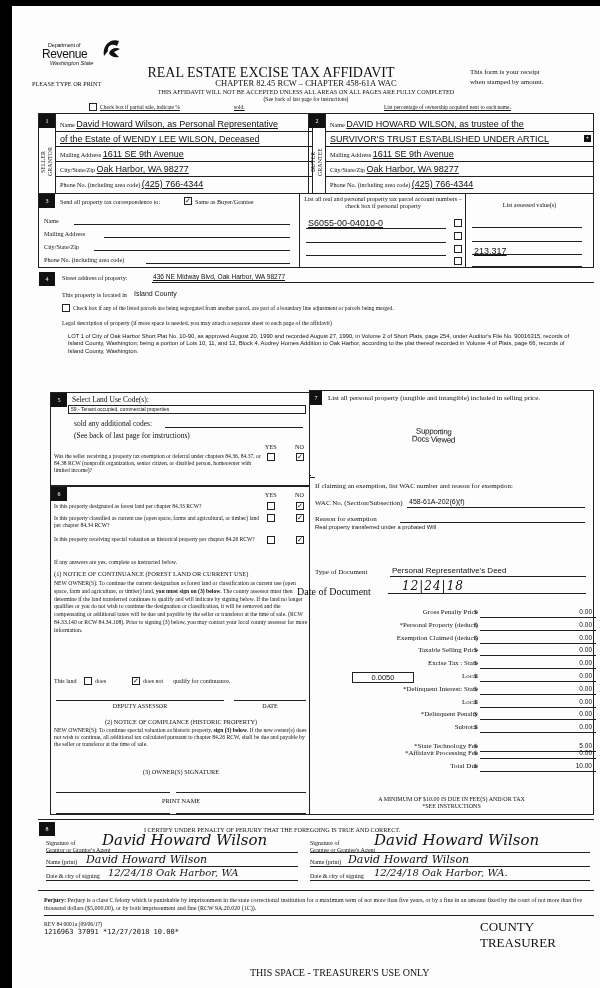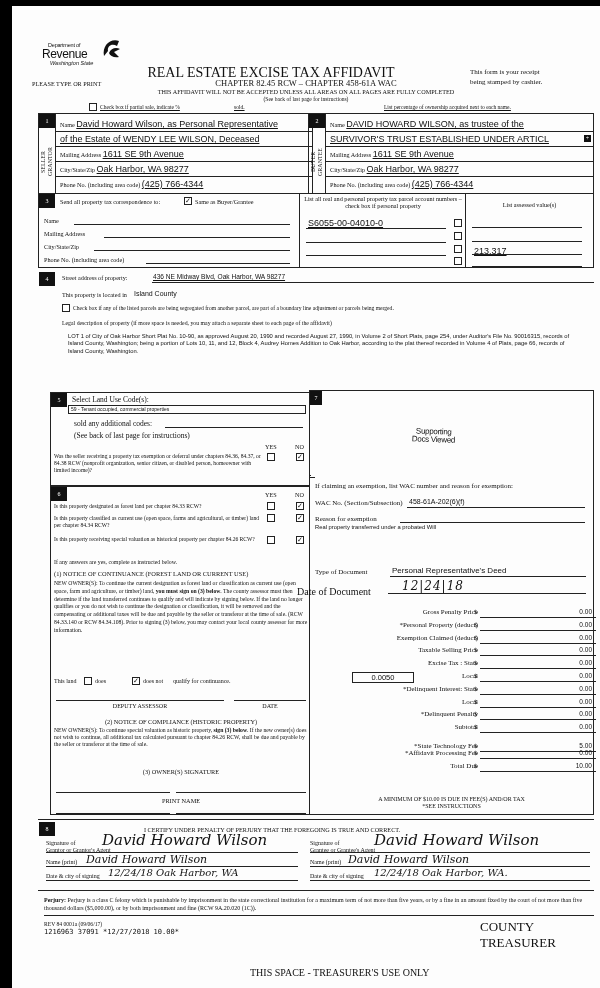--- a/index.html
+++ b/index.html
@@ -37,21 +37,21 @@
     <svg class="abs" style="left:58px;top:-2px;" width="22" height="22" viewBox="0 0 22 22">
       <path d="M4 18 C2 8, 10 0, 19 3 L17 8 C12 5, 7 8, 8 13 Z" fill="#111"></path>
       <path d="M9 15 C11 10, 16 9, 20 11 L14 14 L19 19 C14 20, 10 18, 9 15 Z" fill="#111"></path>
     </svg>
   </div>
 
   <div class="abs b" style="left:0;width:518px;top:59px;text-align:center;font-size:14px;">REAL ESTATE EXCISE TAX AFFIDAVIT</div>
   <div class="abs" style="left:0;width:588px;top:72px;text-align:center;font-size:8.5px;">CHAPTER 82.45 RCW – CHAPTER 458-61A WAC</div>
   <div class="abs f6" style="left:20px;top:74px;">PLEASE TYPE OR PRINT</div>
   <div class="abs f7" style="left:458px;top:62px;">This form is your receipt</div>
-  <div class="abs f7" style="left:458px;top:72px;">being stamped by cashier.</div>
+  <div class="abs f7" style="left:458px;top:72px;">when stamped by amount.</div>
   <div class="abs b f6" style="left:0;width:588px;top:82px;text-align:center;">THIS AFFIDAVIT WILL NOT BE ACCEPTED UNLESS ALL AREAS ON ALL PAGES ARE FULLY COMPLETED</div>
   <div class="abs f5" style="left:0;width:588px;top:90px;text-align:center;">(See back of last page for instructions)</div>
 
   <div class="cb" style="left:77px;top:97px;"></div>
   <div class="abs b f5 u" style="left:88px;top:98px;">Check box if partial sale, indicate %</div>
   <div class="abs b f5 u" style="left:222px;top:98px;">sold.</div>
   <div class="abs b f5 u" style="left:372px;top:98px;">List percentage of ownership acquired next to each name.</div>
 
   <div class="box" style="left:26px;top:107px;width:275px;height:81px;"></div>
   <div class="box" style="left:296px;top:107px;width:286px;height:81px;"></div>
@@ -216,20 +216,21 @@
   <div class="abs b" style="left:42px;top:762px;width:254px;text-align:center;font-size:6.3px;">(3) OWNER(S) SIGNATURE</div>
   <div class="hline" style="left:44px;top:786px;width:114px;"></div>
   <div class="hline" style="left:164px;top:786px;width:130px;"></div>
   <div class="abs b" style="left:42px;top:791px;width:254px;text-align:center;font-size:6.3px;">PRINT NAME</div>
   <div class="hline" style="left:44px;top:807px;width:114px;"></div>
   <div class="hline" style="left:164px;top:807px;width:130px;"></div>
 
   <div class="box" style="left:297px;top:384px;width:285px;height:425px;"></div>
   <div class="hline" style="left:297px;top:469px;width:2px;"></div>
   <div class="badge" style="left:298px;top:385px;width:12px;">7</div>
+  <div class="abs" style="left:316px;top:387px;width:262px;font-size:7px;line-height:10px;">List all personal property (tangible and intangible) included in selling price.</div>
   <div class="abs sans" style="left:400px;top:422px;text-align:center;line-height:8px;font-size:8px;transform:rotate(2deg);letter-spacing:-0.3px;">
     <div>Supporting</div>
     <div>Docs Viewed</div>
   </div>
   <div class="hline" style="left:297px;top:471px;width:6px;"></div>
   <div class="abs" style="left:303px;top:476px;font-size:7px;white-space:nowrap;">If claiming an exemption, list WAC number and reason for exemption:</div>
   <div class="abs" style="left:303px;top:493px;font-size:7px;">WAC No. (Section/Subsection)</div>
   <div class="abs sans" style="left:397px;top:492px;font-size:7px;">458-61A-202(6)(f)</div>
   <div class="hline" style="left:395px;top:501px;width:178px;"></div>
   <div class="abs" style="left:303px;top:509px;font-size:7px;">Reason for exemption</div>

